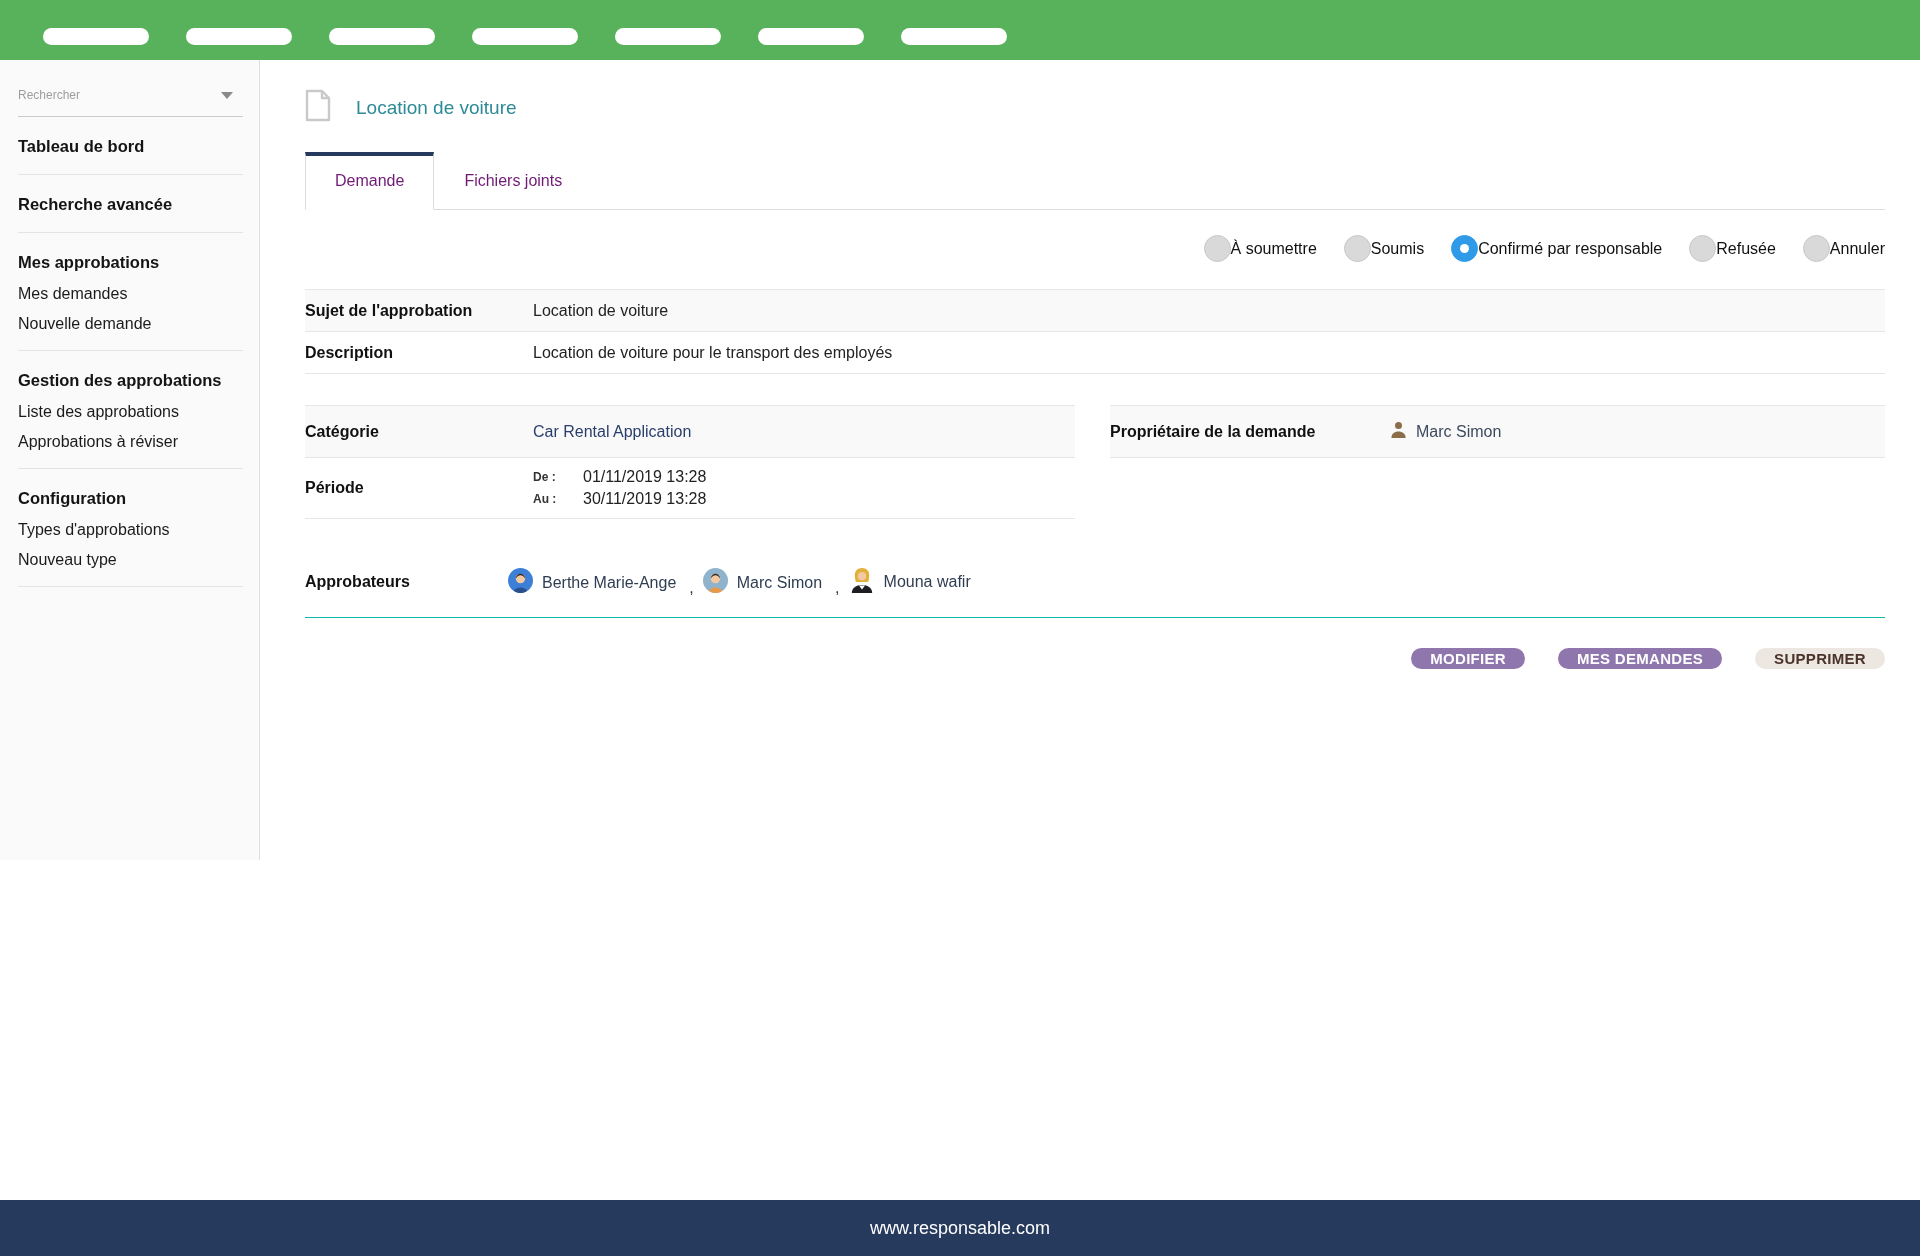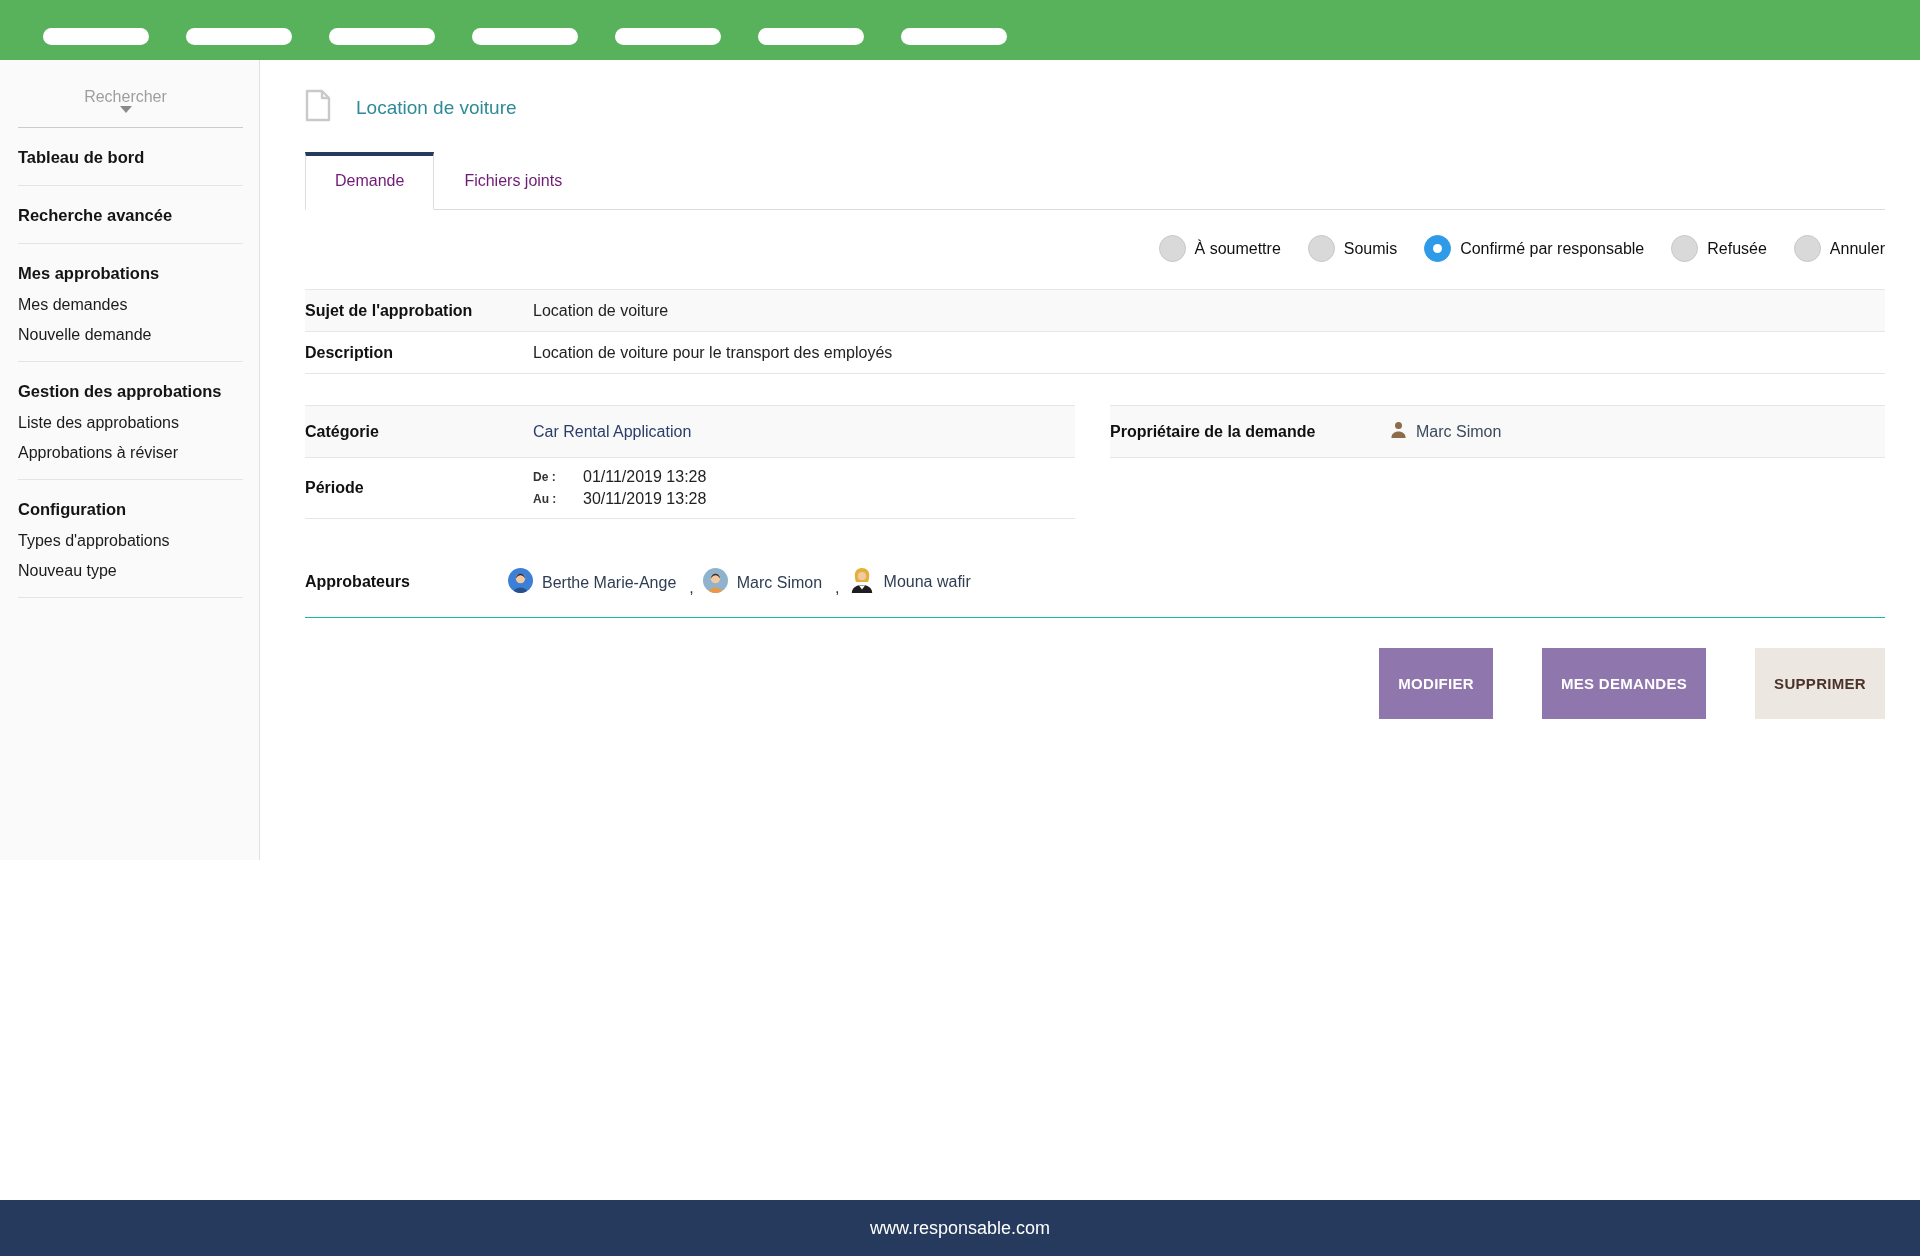--- a/index.html
+++ b/index.html
@@ -36,39 +36,39 @@
   .pill { width:106px; height:17px; border-radius:9px; background:#fff; position:relative; top:6px; }
 
   
   .body-row { flex:1 1 auto; display:flex; align-items:flex-start; background:#fff; }
 
   
   .sidebar { width:260px; height:800px; flex:0 0 auto; background:#FAFAFA;
     border-right:1px solid #E0E0E0; padding:26px 16px 0 18px; }
   .search { display:flex; justify-content:space-between; align-items:center;
     padding:2px 10px 14px 0; border-bottom:1px solid #CBCBCB;
-    color:#9E9E9E; font-size:16px; cursor:pointer;flex-direction:column; }
+    color:#9E9E9E; font-size:12px; cursor:pointer; }
   .caret { width:0; height:0; border-left:6px solid transparent;
     border-right:6px solid transparent; border-top:7px solid #8A8A8A; }
   .side-section { border-bottom:1px solid #E4E4E4; padding:17px 0 15px; }
   .side-title { font-weight:bold; font-size:16.5px; color:#141414; padding:3px 0; cursor:pointer; }
   .side-item { font-size:16px; color:#1B1B1B; padding:10px 0 2px; cursor:pointer; }
 
   
   .main { flex:1 1 auto; padding:29px 35px 0 45px; }
   .page-head { display:flex; align-items:center; gap:25px; }
   .page-title { font-size:19px; font-weight:normal; color:#2D8A96; }
 
   .tabs { margin-top:26px; border-bottom:1px solid #DCDCDC; display:flex; align-items:flex-end; }
   .tab { padding:19px 30px; font-size:16px; color:#701a75; cursor:pointer; }
   .tab.active { background:#fff; border:1px solid #DCDCDC; border-top:4px solid #253A5C;
     border-bottom:1px solid #fff; margin-bottom:-1px; padding:16px 29px 19px; }
 
   .status-row { display:flex; justify-content:flex-end; align-items:center; margin-top:25px; gap:27px; }
-  .status { display:flex; align-items:center; gap:9px; font-size:16px; color:#111; cursor:pointer; }
+  .status { display:flex; align-items:center; font-size:16px; color:#111; cursor:pointer; }
   .radio { width:27px; height:27px; border-radius:50%; background:#D9D9D9;
     border:1px solid #C7C7C7; position:relative; flex:0 0 auto; }
   .status.selected .radio { background:#2F9BE8; border-color:#2F9BE8; }
   .status.selected .radio::after { content:''; position:absolute; inset:0; margin:auto;
     width:9px; height:9px; border-radius:50%; background:#fff; }
 
   .kv-table { border-top:1px solid #E6E6E6; }
   .kv-table.full { margin-top:27px; }
   .kv-row { display:flex; align-items:center; min-height:42px; border-bottom:1px solid #E6E6E6; }
   .kv-row.striped { background:#F9F9F9; }
@@ -91,22 +91,22 @@
   .owner-cell { display:flex; align-items:center; gap:9px; font-size:16px; color:#3C4A5E; }
 
   .approvers-row { display:flex; align-items:center; margin-top:48px;
     padding-bottom:20px; border-bottom:1px solid #14b8a6; }
   .approvers-label { width:203px; flex:0 0 auto; font-weight:bold; font-size:16px; color:#111; }
   .approvers-list { display:flex; align-items:flex-end; }
   .approver-chip { display:flex; align-items:center; gap:9px; font-size:16px; color:#2F3D52; cursor:pointer; }
   .approver-sep { margin:0 9px 0 13px; font-size:16px; color:#333; }
 
   .actions { display:flex; justify-content:flex-end; align-items:center; gap:33px; margin-top:30px; }
-  .btn { border:none; border-radius:0; font-family:"Liberation Sans", sans-serif;
-    font-size:15px; font-weight:bold; letter-spacing:.3px; padding:27px 19px; cursor:pointer;margin-left:16px; }
+  .btn { border:none; border-radius:16px; font-family:"Liberation Sans", sans-serif;
+    font-size:15px; font-weight:bold; letter-spacing:.3px; padding:2px 19px; cursor:pointer; }
   .btn-primary { background:#8F76AD; color:#fff; }
   .btn-light { background:#ECE8E1; color:#4B332B; }
 
   
   .footer { flex:0 0 auto; height:56px; background:#253A5C; color:#fff;
     display:flex; align-items:center; justify-content:center; font-size:18px; }
 </style>
 </head>
 <body>
 

